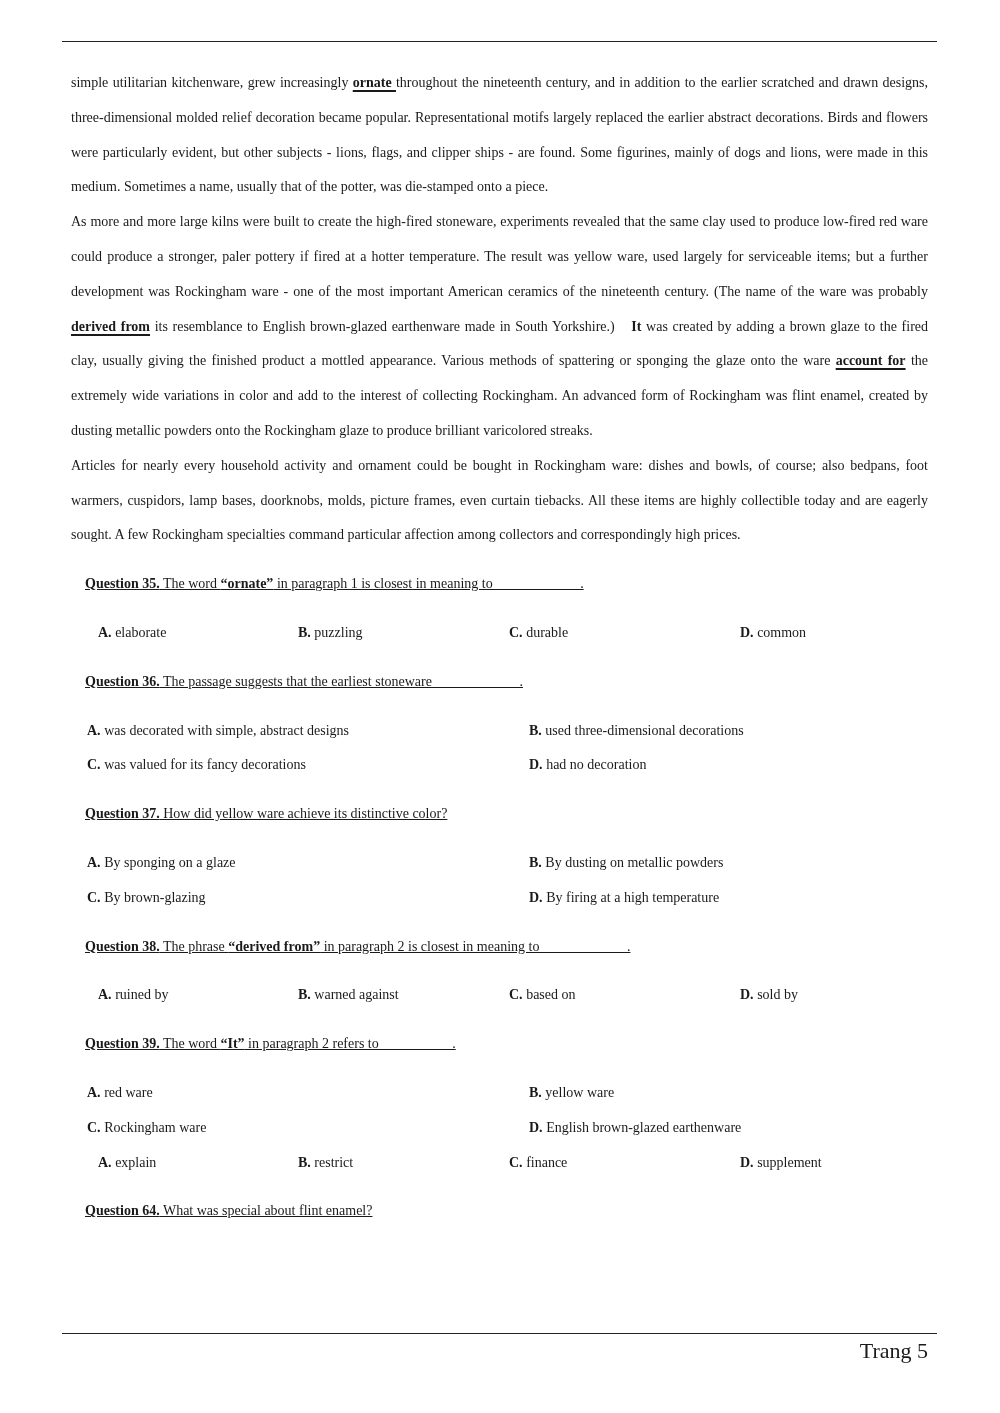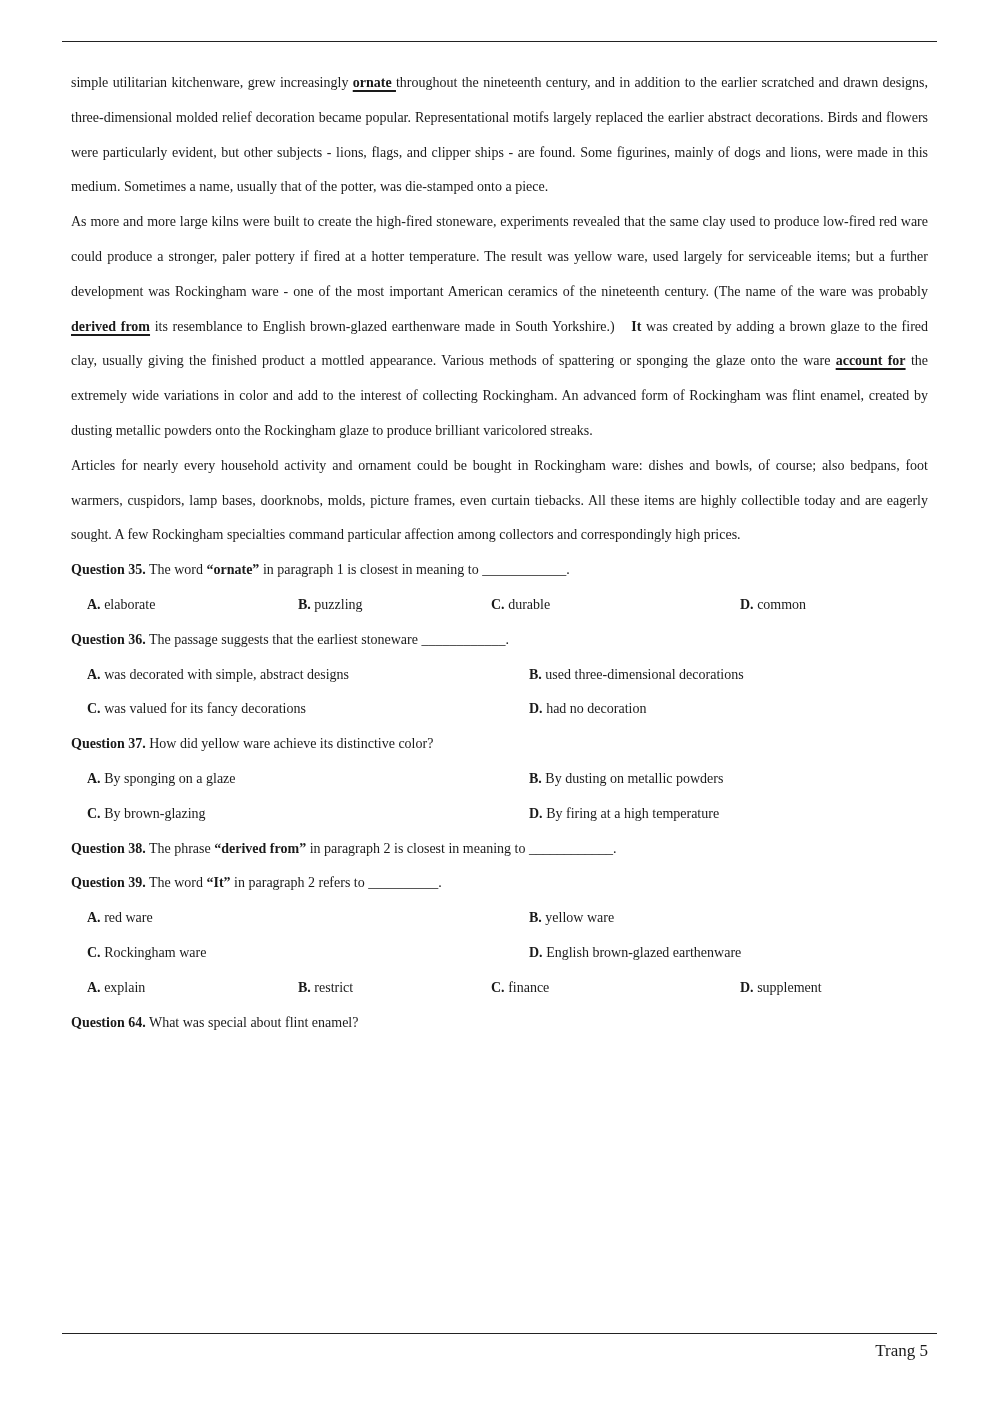--- a/index.html
+++ b/index.html
@@ -38,46 +38,47 @@
       text-align-last: left;
     }
     .para u, .para .ul {
       text-decoration: underline;
       text-decoration-thickness: 1.5px;
       text-underline-offset: 3px;
       font-weight: bold;
     }
     .para b.plain { font-weight: bold; margin-left: 12px; }
     .question {
-      margin: 0;
+      margin: 14px;
       white-space: nowrap;
+      text-decoration: underline;
     }
     .question .qnum { font-weight: bold; }
     .question .qkey { font-weight: bold; }
     .options {
       position: relative;
       height: 34.8px;
       white-space: nowrap;
     }
     .opt {
       position: absolute;
       top: 0;
     }
     .opt .letter { font-weight: bold; }
-    .col4-0 { left: 16px; }
+    .col4-0 { left: 27px; }
     .col4-1 { left: 227px; text-align: right; }
-    .col4-2 { left: 420px; }
+    .col4-2 { left: 438px; }
     .col4-3 { left: 669px; }
     .col2-0 { left: 16px; }
     .col2-1 { left: 458px; }
     .footer {
       position: absolute;
       right: 72px;
       top: 1337px;
-      font-size: 17px;
+      font-size: 22px;
       line-height: 28px;
     }
   </style>
 </head>
 <body>
 
 <div class="rule top"></div>
 
 <div class="content">
 
@@ -109,20 +110,26 @@
   <div class="options">
     <div class="opt col2-0"><span class="letter">A.</span><span> By sponging on a glaze</span></div>
     <div class="opt col2-1"><span class="letter">B.</span><span> By dusting on metallic powders</span></div>
   </div>
   <div class="options">
     <div class="opt col2-0"><span class="letter">C.</span><span> By brown-glazing</span></div>
     <div class="opt col2-1"><span class="letter">D.</span><span> By firing at a high temperature</span></div>
   </div>
 
   <div class="question"><span class="qnum">Question 38.</span><span> The phrase </span><span class="qkey">“derived from”</span><span> in paragraph 2 is closest in meaning to ____________.</span></div>
+  <div class="options">
+    <div class="opt col4-0"><span class="letter">A.</span><span> ruined by</span></div>
+    <div class="opt col4-1"><span class="letter">B.</span><span> warned against</span></div>
+    <div class="opt col4-2"><span class="letter">C.</span><span> based on</span></div>
+    <div class="opt col4-3"><span class="letter">D.</span><span> sold by</span></div>
+  </div>
 
   <div class="question"><span class="qnum">Question 39.</span><span> The word </span><span class="qkey">“It”</span><span> in paragraph 2 refers to __________.</span></div>
   <div class="options">
     <div class="opt col2-0"><span class="letter">A.</span><span> red ware</span></div>
     <div class="opt col2-1"><span class="letter">B.</span><span> yellow ware</span></div>
   </div>
   <div class="options">
     <div class="opt col2-0"><span class="letter">C.</span><span> Rockingham ware</span></div>
     <div class="opt col2-1"><span class="letter">D.</span><span> English brown-glazed earthenware</span></div>
   </div>

